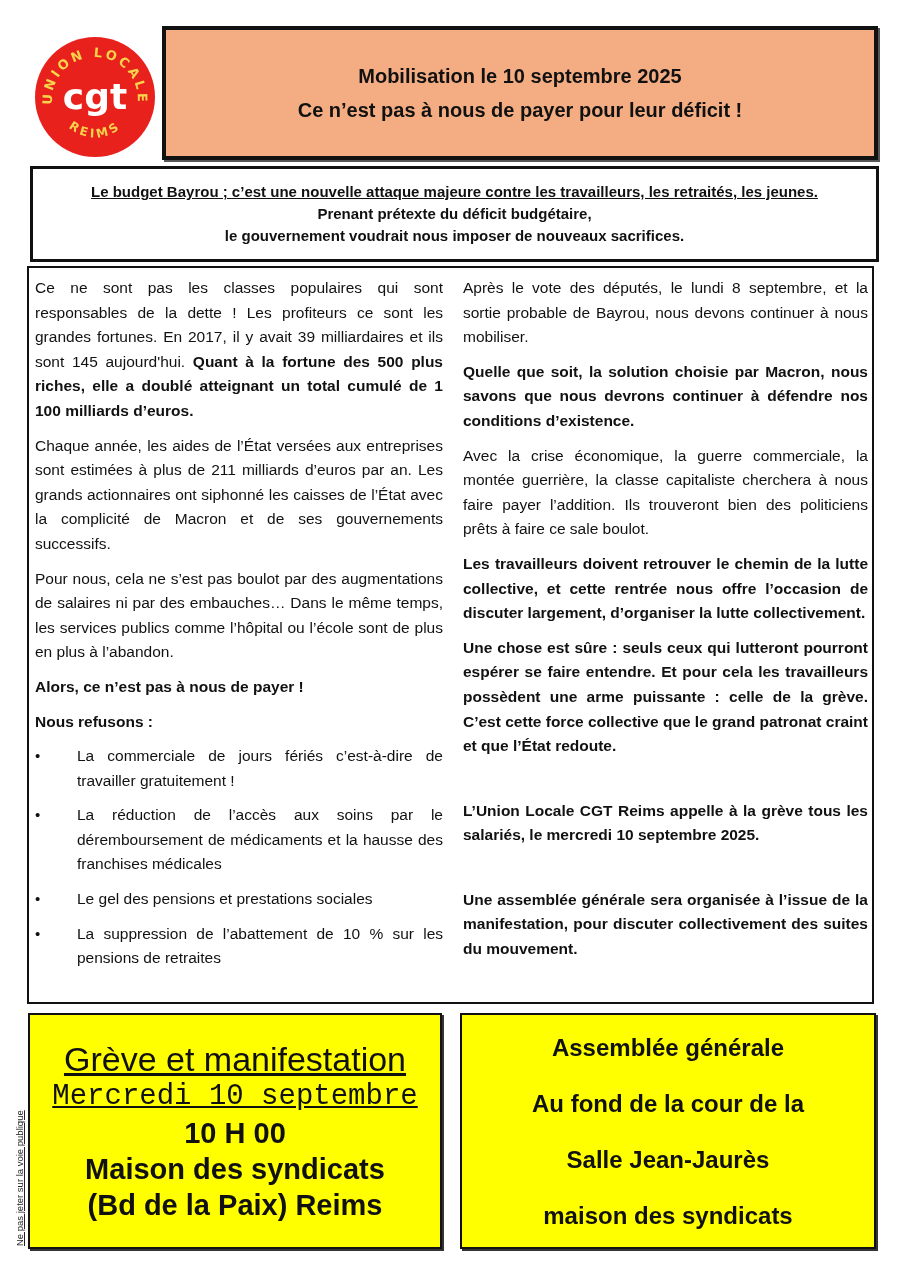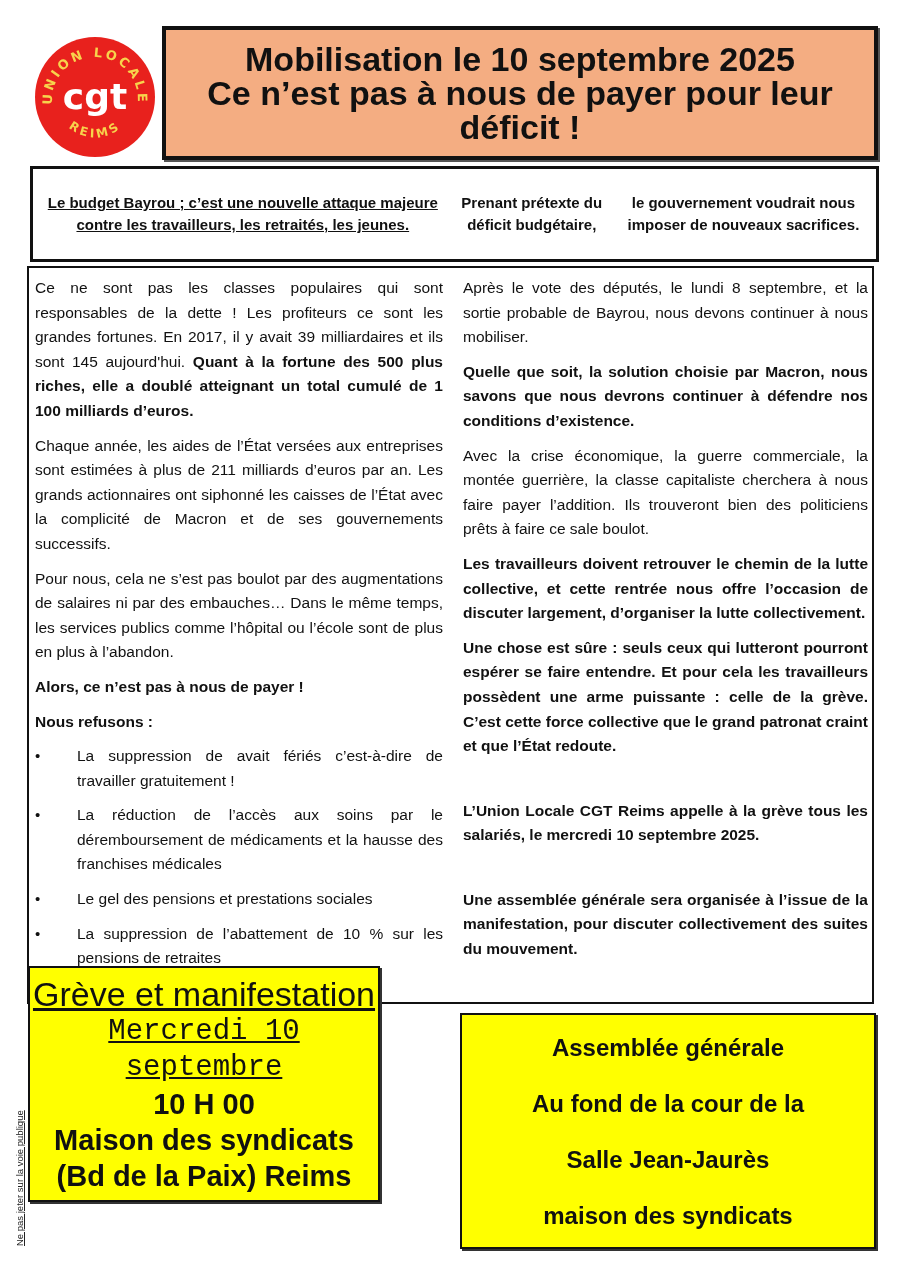--- a/index.html
+++ b/index.html
@@ -4,48 +4,48 @@
 <style>
   html, body { margin: 0; padding: 0; background: #ffffff; }
   body { width: 905px; height: 1280px; position: relative; overflow: hidden; font-family: "Liberation Sans", sans-serif; color: #111; }
 
   .logo { position: absolute; left: 34px; top: 36px; width: 122px; height: 122px; }
 
   .title-box {
     position: absolute; left: 162px; top: 26px; width: 708px; height: 126px;
     background: #f4ad82; border: 4px solid #111; box-shadow: 2px 2px 0 #555;
     display: flex; flex-direction: column; align-items: center; justify-content: center;
-    font-weight: bold; font-size: 34px; line-height: 34px; text-align: center;
+    font-weight: bold; font-size: 20px; line-height: 34px; text-align: center;
   }
 
   .intro-box {
     position: absolute; left: 30px; top: 166px; width: 843px; height: 90px;
     border: 3px solid #111; background: #fff;
-    display: flex; flex-direction: row; align-items: center; justify-content: center;
+    display: flex; flex-direction: column; align-items: center; justify-content: center;
     font-weight: bold; font-size: 15px; line-height: 22px; text-align: center;
   }
   .intro-box .u { text-decoration: underline; }
 
   .body-box {
     position: absolute; left: 27px; top: 266px; width: 847px; height: 738px;
     border: 2px solid #111; box-sizing: border-box;
   }
   .col { position: absolute; top: 8px; font-size: 15.5px; line-height: 24.6px; text-align: justify; }
   .col.left { left: 6px; width: 408px; }
   .col.right { left: 434px; width: 405px; }
   .col p { margin: 0 0 10px 0; }
   .b { font-weight: bold; }
   .bullets { list-style: none; margin: 0; padding: 0; }
   .bullets li { position: relative; padding-left: 42px; margin-bottom: 10px; }
   .bullets li .dot { position: absolute; left: 0; top: 0; font-size: 15px; }
   .gap { height: 30px; }
 
   .yellow { position: absolute; background: #ffff00; border: 2px solid #111; box-sizing: border-box; box-shadow: 2px 2px 0 #333;
     display: flex; flex-direction: column; align-items: center; justify-content: center; text-align: center; }
-  .yellow.left { left: 28px; top: 966px; width: 352px; height: 236px; }
+  .yellow.left { left: 28px; top: 1013px; width: 414px; height: 236px; }
   .yellow.right { left: 460px; top: 1013px; width: 416px; height: 236px; gap: 19px; }
   .gm1 { font-size: 34px; line-height: 40px; text-decoration: underline; }
   .gm2 { font-size: 29px; line-height: 36px; text-decoration: underline; font-family: Liberation Mono, monospace; }
   .gm3 { font-size: 29px; line-height: 36px; font-weight: bold; }
   .ag { font-size: 24px; line-height: 37px; font-weight: bold; }
 
   .side-note {
     position: absolute; left: 14px; top: 1246px; transform-origin: left top; transform: rotate(-90deg);
     font-size: 9.5px; white-space: nowrap; color: #222;
   }
@@ -83,21 +83,21 @@
 </div>
 
 <div class="body-box">
   <div class="col left">
     <p><span>Ce ne sont pas les classes populaires qui sont responsables de la dette ! Les profiteurs ce sont les grandes fortunes. En 2017, il y avait 39 milliardaires et ils sont 145 aujourd'hui. </span><span class="b">Quant à la fortune des 500 plus riches, elle a doublé atteignant un total cumulé de 1 100 milliards d’euros.</span></p>
     <p>Chaque année, les aides de l’État versées aux entreprises sont estimées à plus de 211 milliards d’euros par an. Les grands actionnaires ont siphonné les caisses de l’État avec la complicité de Macron et de ses gouvernements successifs.</p>
     <p>Pour nous, cela ne s’est pas boulot par des augmentations de salaires ni par des embauches… Dans le même temps, les services publics comme l’hôpital ou l’école sont de plus en plus à l’abandon.</p>
     <p class="b">Alors, ce n’est pas à nous de payer !</p>
     <p class="b">Nous refusons :</p>
     <ul class="bullets">
-      <li><span class="dot">•</span><span>La suppression de avait fériés c’est-à-dire de travailler gratuitement !</span></li>
+      <li><span class="dot">•</span><span>La commerciale de jours fériés c’est-à-dire de travailler gratuitement !</span></li>
       <li><span class="dot">•</span><span>La réduction de l’accès aux soins par le déremboursement de médicaments et la hausse des franchises médicales</span></li>
       <li><span class="dot">•</span><span>Le gel des pensions et prestations sociales</span></li>
       <li><span class="dot">•</span><span>La suppression de l’abattement de 10 % sur les pensions de retraites</span></li>
     </ul>
   </div>
 
   <div class="col right">
     <p>Après le vote des députés, le lundi 8 septembre, et la sortie probable de Bayrou, nous devons continuer à nous mobiliser.</p>
     <p class="b">Quelle que soit, la solution choisie par Macron, nous savons que nous devrons continuer à défendre nos conditions d’existence.</p>
     <p>Avec la crise économique, la guerre commerciale, la montée guerrière, la classe capitaliste cherchera à nous faire payer l’addition. Ils trouveront bien des politiciens prêts à faire ce sale boulot.</p>

